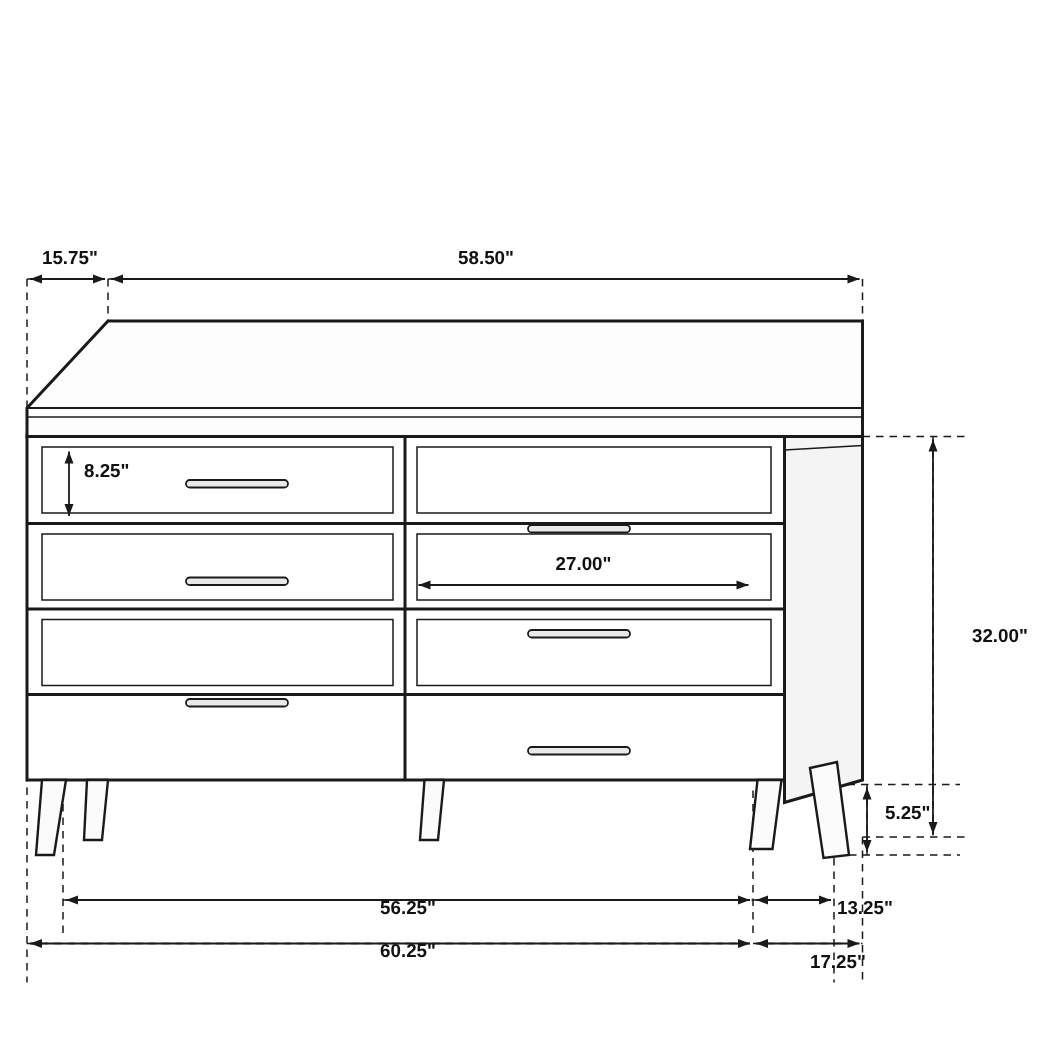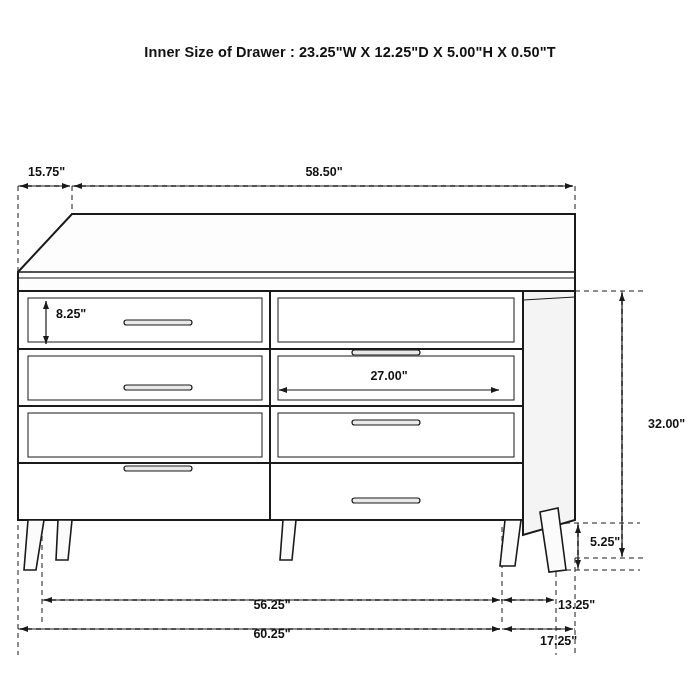--- a/index.html
+++ b/index.html
@@ -41,21 +41,20 @@
     font-size: 12.5px;
     font-weight: bold;
     fill: #111111;
   }
 </style>
 </head>
 <body>
 
 <div id="stage">
 
-  <div id="title">Inner Size of Drawer : 23.25"W X 12.25"D X 5.00"H X 0.50"T</div>
 
   <svg width="700" height="700" viewBox="0 0 700 700">
 
     <g fill="none" stroke="#1a1a1a" stroke-width="1" stroke-dasharray="5,4">
 
       <line x1="18" y1="186" x2="18" y2="300"></line>
       <line x1="72" y1="186" x2="72" y2="214"></line>
       <line x1="575" y1="186" x2="575" y2="290"></line>
 
       <line x1="18" y1="186" x2="72" y2="186"></line>

